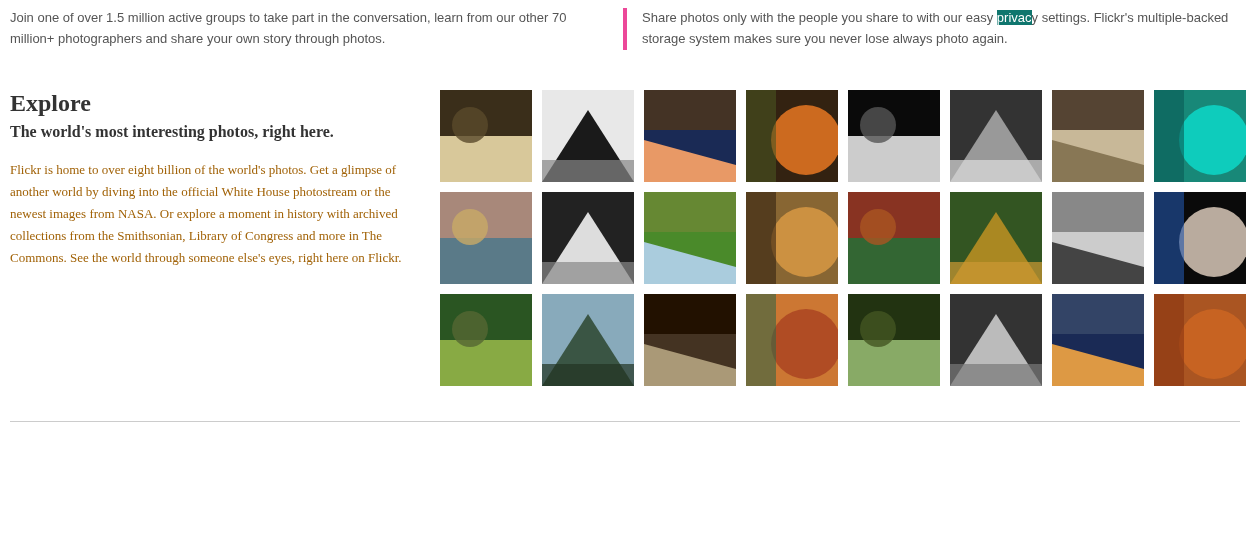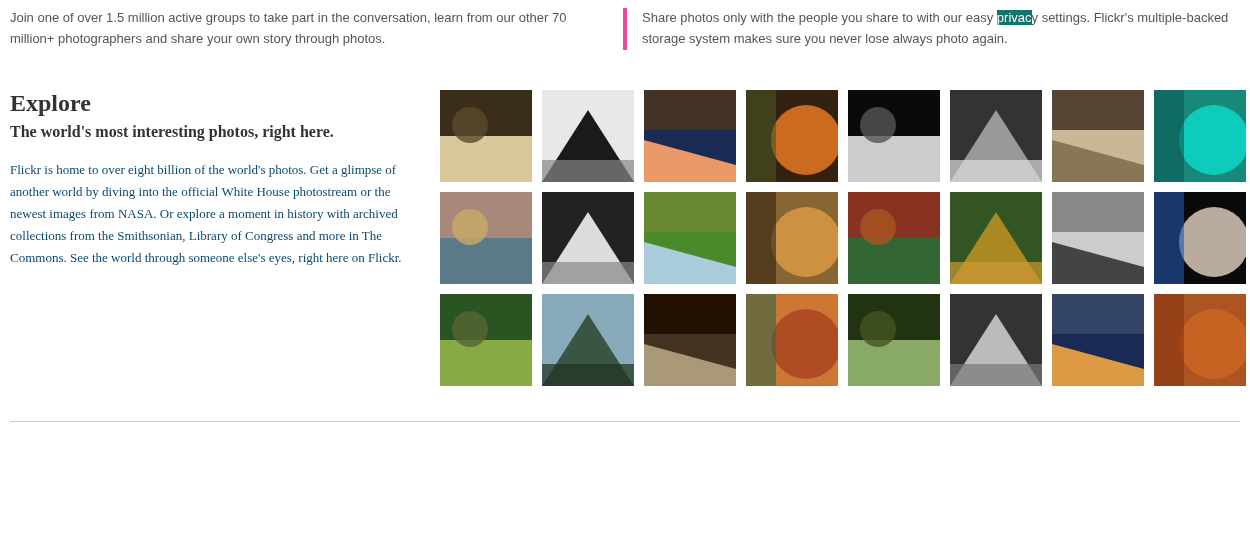--- a/index.html
+++ b/index.html
@@ -47,21 +47,21 @@
       margin-bottom: 6px;
     }
     .explore-text .subtitle {
       font-size: 16px;
       font-weight: bold;
       color: #333;
       margin-bottom: 18px;
     }
     .explore-text .body {
       line-height: 1.7;
-      color: #0c4a6e;
+      color: #a16207;
     }
     .thumb-grid {
       display: grid;
       grid-template-columns: repeat(8, 92px);
       grid-auto-rows: 92px;
       gap: 10px;
     }
     .thumb {
       width: 92px;
       height: 92px;

